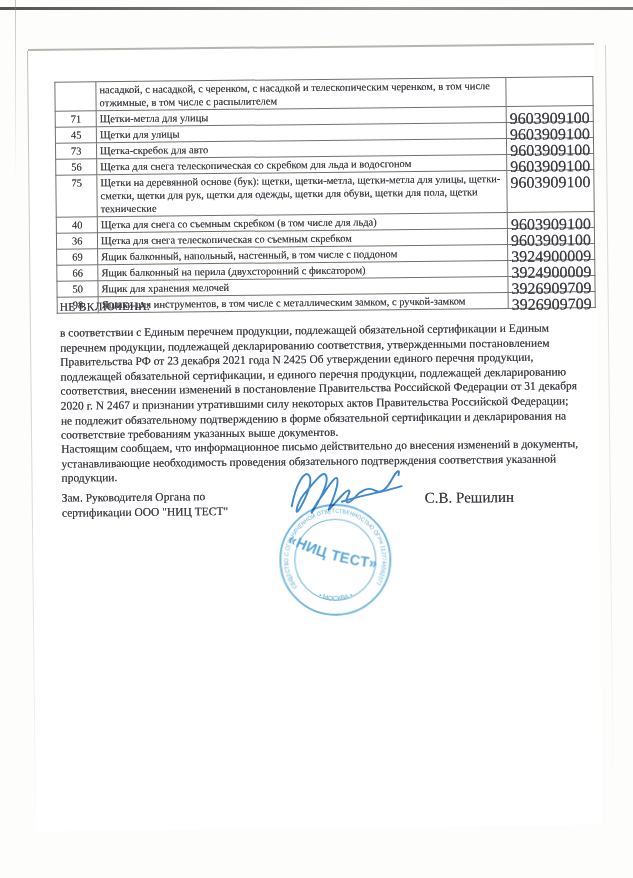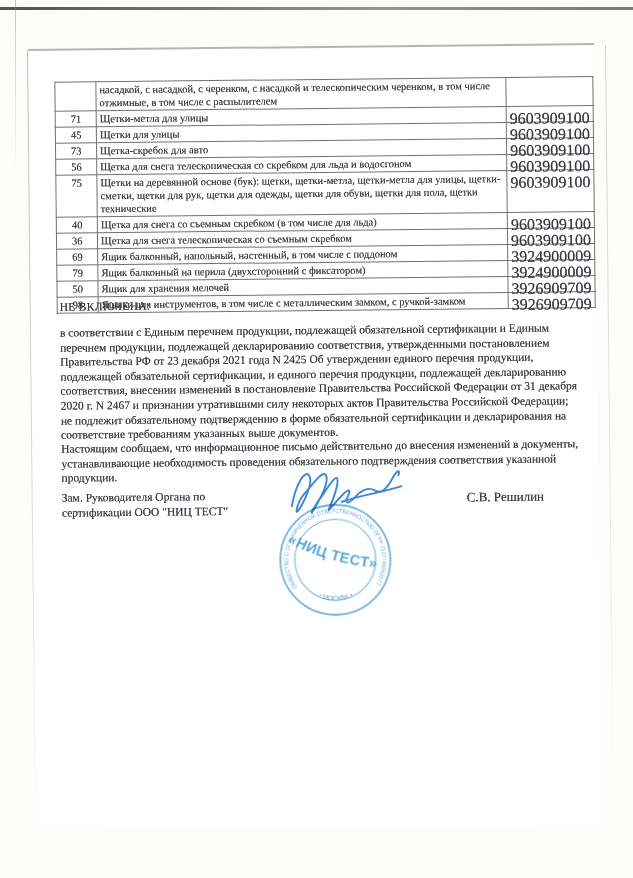--- a/index.html
+++ b/index.html
@@ -52,21 +52,21 @@
   
   .heading{
     position:absolute;left:29px;top:250px;
     font-size:11.5px;letter-spacing:.3px;
   }
   .para{position:absolute;left:29px;width:517px;font-size:11.5px;line-height:14.6px;text-align:left;}
   .para1{top:275px;}
   .para2{top:391px;}
   
   .signer{position:absolute;left:29px;top:440px;font-size:11.5px;line-height:15px;white-space:pre-line;}
-  .signer-name{position:absolute;left:392px;top:443px;font-size:13px;margin-left:42px;}
+  .signer-name{position:absolute;left:392px;top:443px;font-size:15px;}
   
   .stamp{position:absolute;left:242px;top:452px;width:120px;height:120px;filter:blur(.25px);mix-blend-mode:multiply;}
   .signature{position:absolute;left:253px;top:412px;width:122px;height:62px;mix-blend-mode:multiply;}
 </style>
 </head>
 <body>
 
 <div class="scan-top-line"></div>
 <div class="scan-left-line"></div>
 
@@ -115,21 +115,21 @@
         <td class="c-num">36</td>
         <td class="c-desc">Щетка для снега телескопическая со съемным скребком</td>
         <td class="c-code"><span>9603909100</span></td>
       </tr>
       <tr>
         <td class="c-num">69</td>
         <td class="c-desc">Ящик балконный, напольный, настенный, в том числе с поддоном</td>
         <td class="c-code"><span>3924900009</span></td>
       </tr>
       <tr>
-        <td class="c-num">79</td>
+        <td class="c-num">66</td>
         <td class="c-desc">Ящик балконный на перила (двухсторонний с фиксатором)</td>
         <td class="c-code"><span>3924900009</span></td>
       </tr>
       <tr>
         <td class="c-num">50</td>
         <td class="c-desc">Ящик для хранения мелочей</td>
         <td class="c-code"><span>3926909709</span></td>
       </tr>
       <tr>
         <td class="c-num">98</td>

